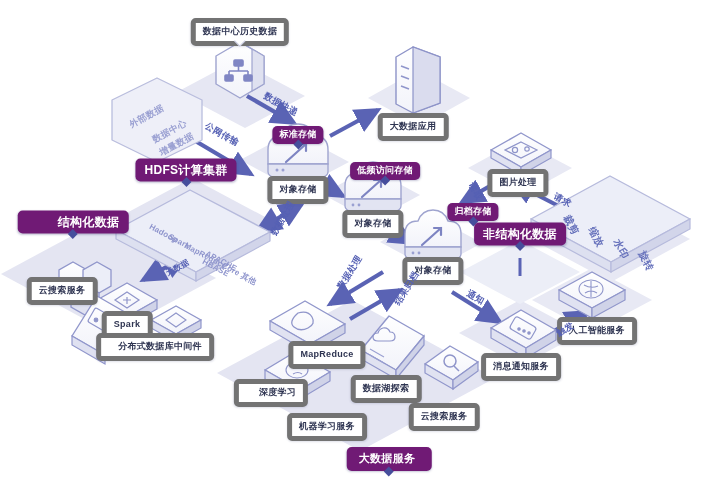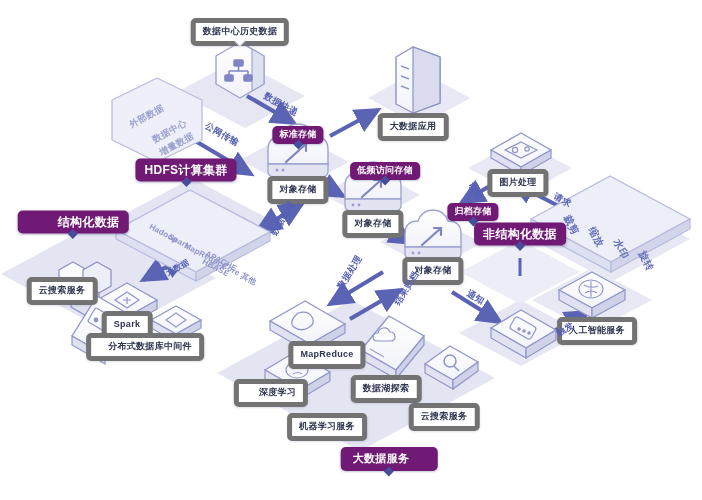--- a/index.html
+++ b/index.html
@@ -25,21 +25,21 @@
     background:#ffffff;color:#2f3552;font-weight:bold;
     border:5px solid #737373;
     box-shadow:0 1px 2px rgba(90,92,140,.18);
   }
   .badge .tail{
     position:absolute;left:50%;bottom:-4px;width:7px;height:7px;
     transform:translateX(-50%) rotate(45deg);
   }
   .badge.dark .tail{background:#464e9c;}
   .badge.light .tail{background:#ffffff;border-right:1px solid #c9cbe2;border-bottom:1px solid #c9cbe2;}
-  .badge.big{font-size:11px;padding:6px 28px 7px 12px;}
+  .badge.big{font-size:11px;padding:6px 16px 7px 12px;}
   .badge.mid{font-size:12px;padding:5px 9px 6px 9px;}
 
   
   .flab{
     position:absolute;white-space:nowrap;color:#5560b4;
     font-size:9px;font-weight:bold;letter-spacing:.4px;
     transform-origin:50% 50%;
   }
   .flab.small{font-size:8px;}
 
@@ -375,21 +375,21 @@
   <div class="badge light notail" style="left:62px;top:291px;">
     <span>云搜索服务</span>
     
   </div>
 
   <div class="badge light notail" style="left:127px;top:325px;">
     <span>Spark</span>
     
   </div>
 
-  <div class="badge light notail" style="left:145px;top:347px;padding-left:17px;">
+  <div class="badge light notail" style="left:155px;top:347px;padding-left:17px;">
     <span>分布式数据库中间件</span>
     
   </div>
 
   <div class="badge light notail" style="left:271px;top:393px;padding-left:20px;">
     <span>深度学习</span>
     
   </div>
 
   <div class="badge light notail" style="left:327px;top:355px;">
@@ -410,20 +410,24 @@
   <div class="badge light notail" style="left:444px;top:417px;text-align:center;">
     <span>云搜索服务</span>
     
   </div>
 
   <div class="badge dark big" style="left:389px;top:459px;">
     <span>大数据服务</span>
     <span class="tail"></span>
   </div>
 
+  <div class="badge light notail" style="left:521px;top:367px;">
+    <span>消息通知服务</span>
+    
+  </div>
 
   <div class="badge light notail" style="left:597px;top:331px;">
     <span>人工智能服务</span>
     
   </div>
 
   <div class="hexword" style="left:128px;top:110px;transform:rotate(-29deg);">外部数据</div>
   <div class="hexword" style="left:151px;top:125px;transform:rotate(-29deg);">数据中心</div>
   <div class="hexword" style="left:158px;top:138px;transform:rotate(-29deg);">增量数据</div>
 

